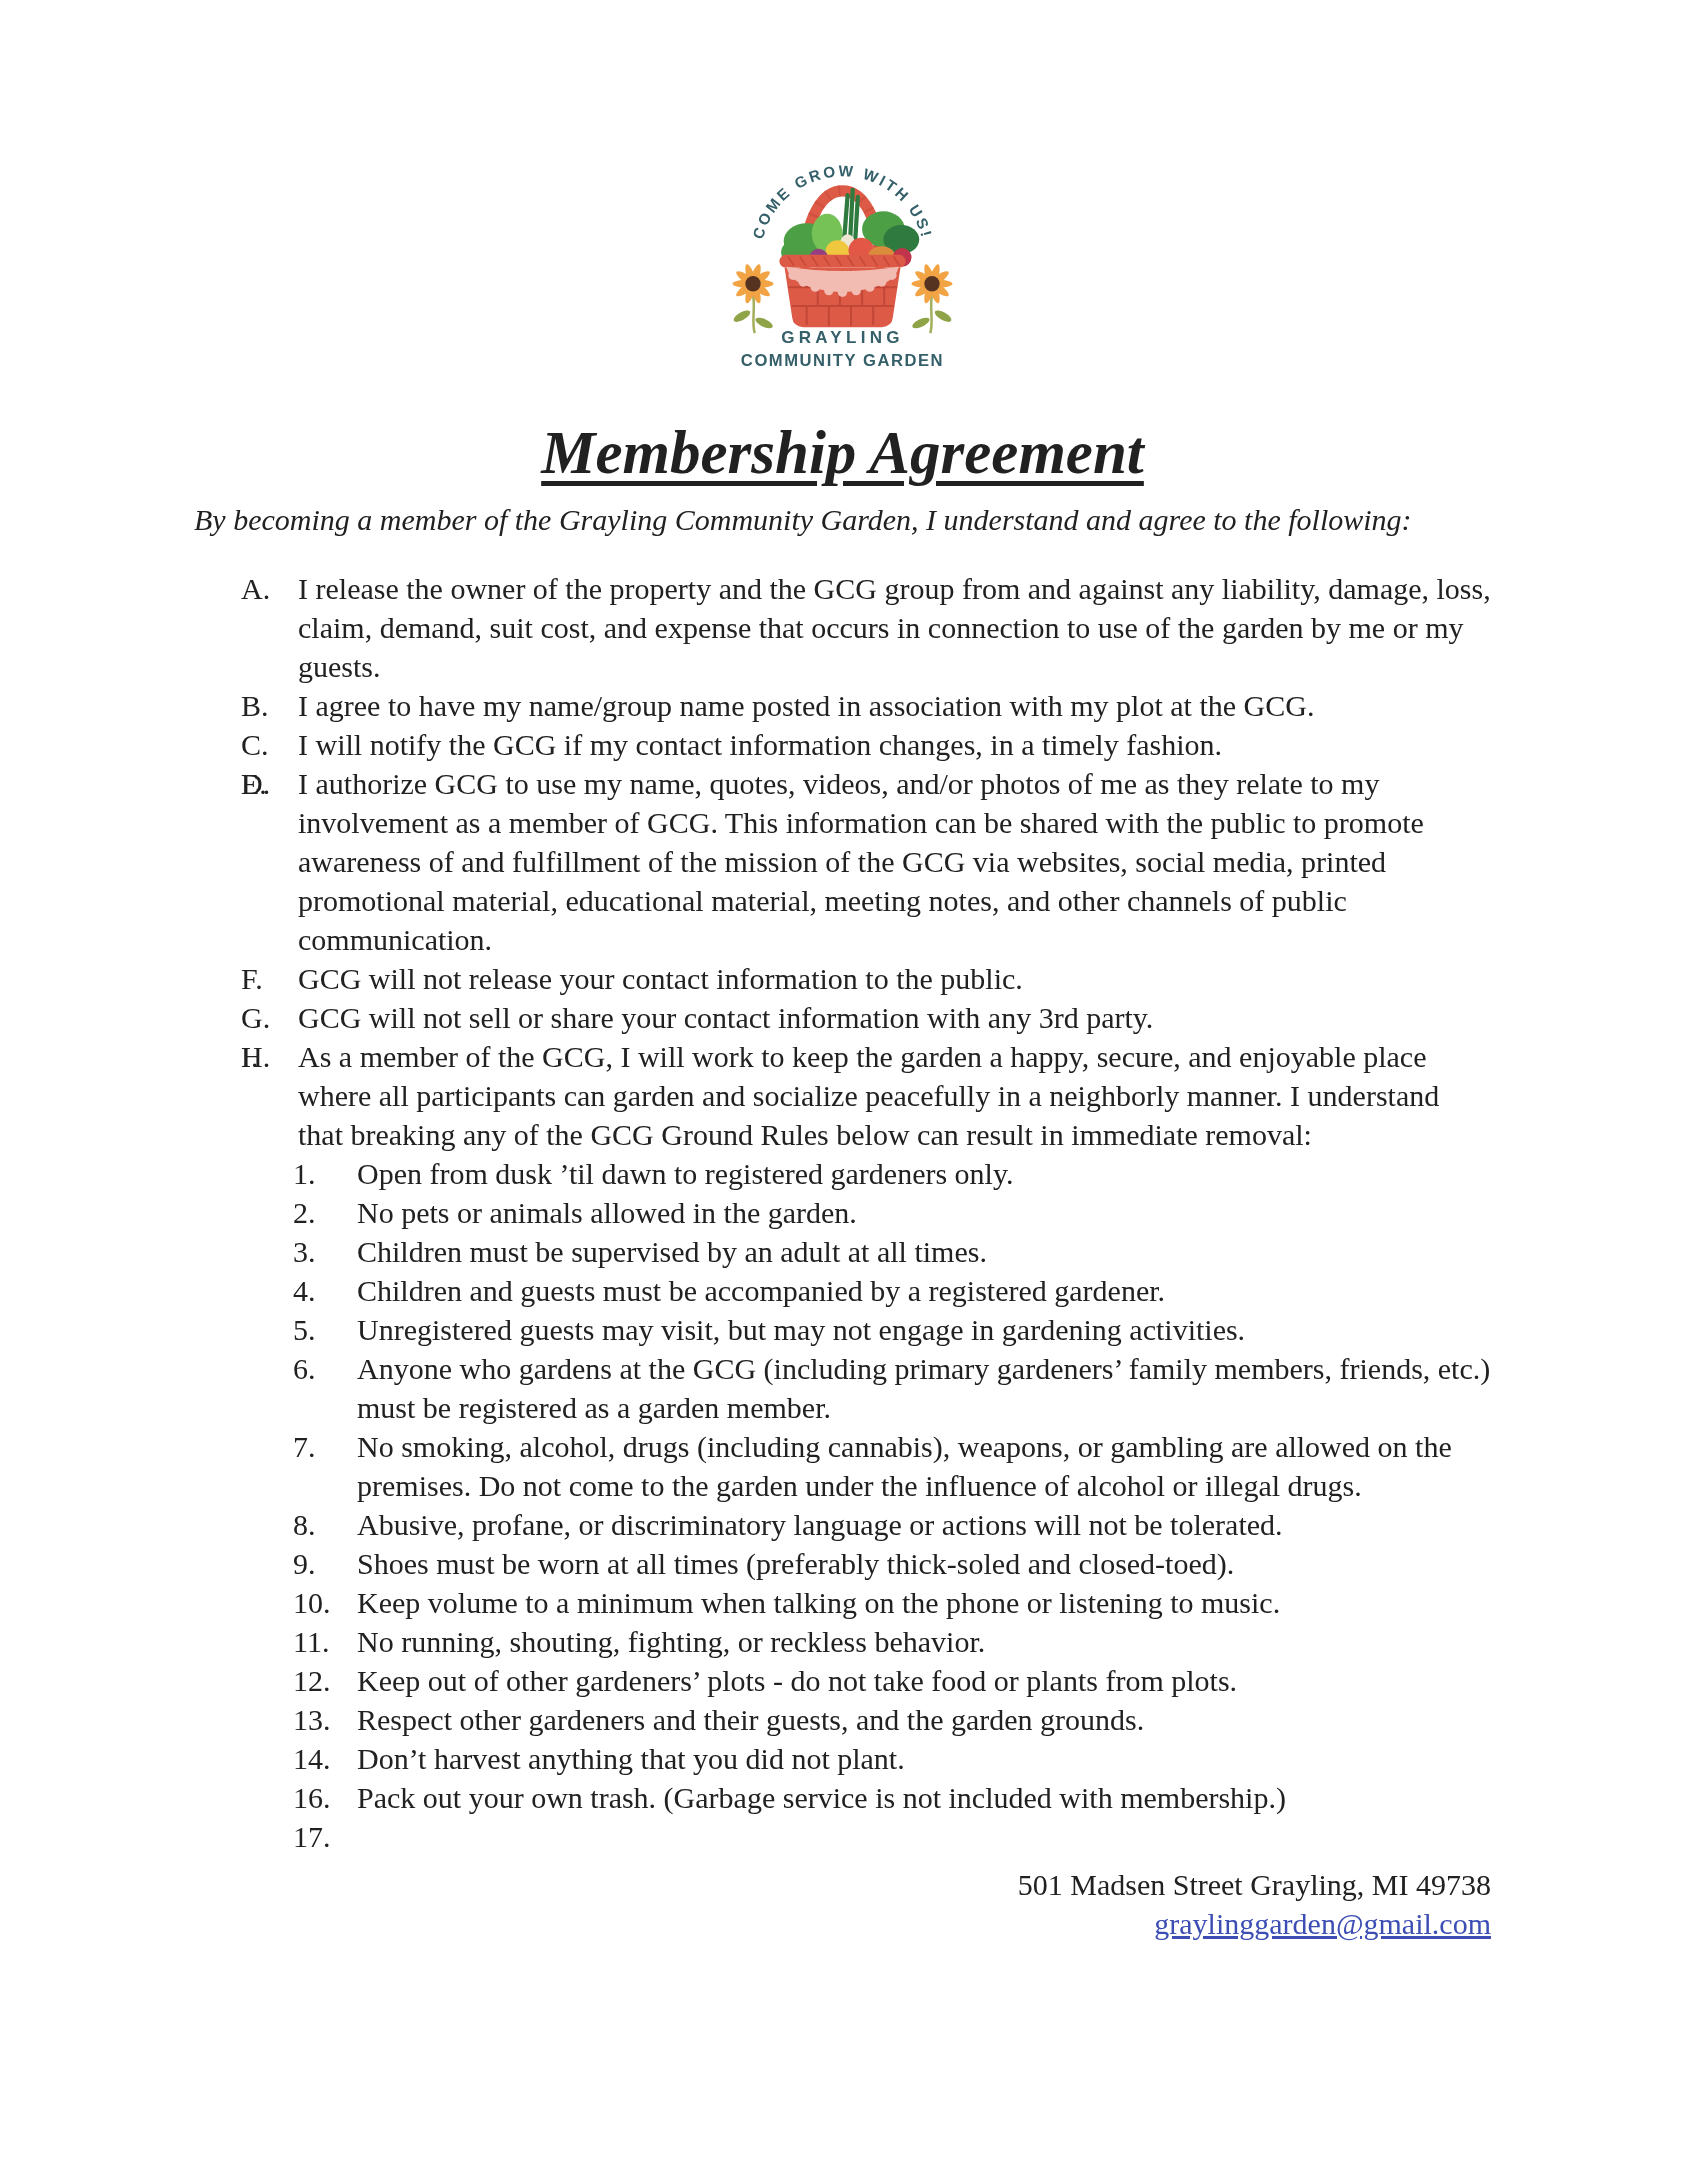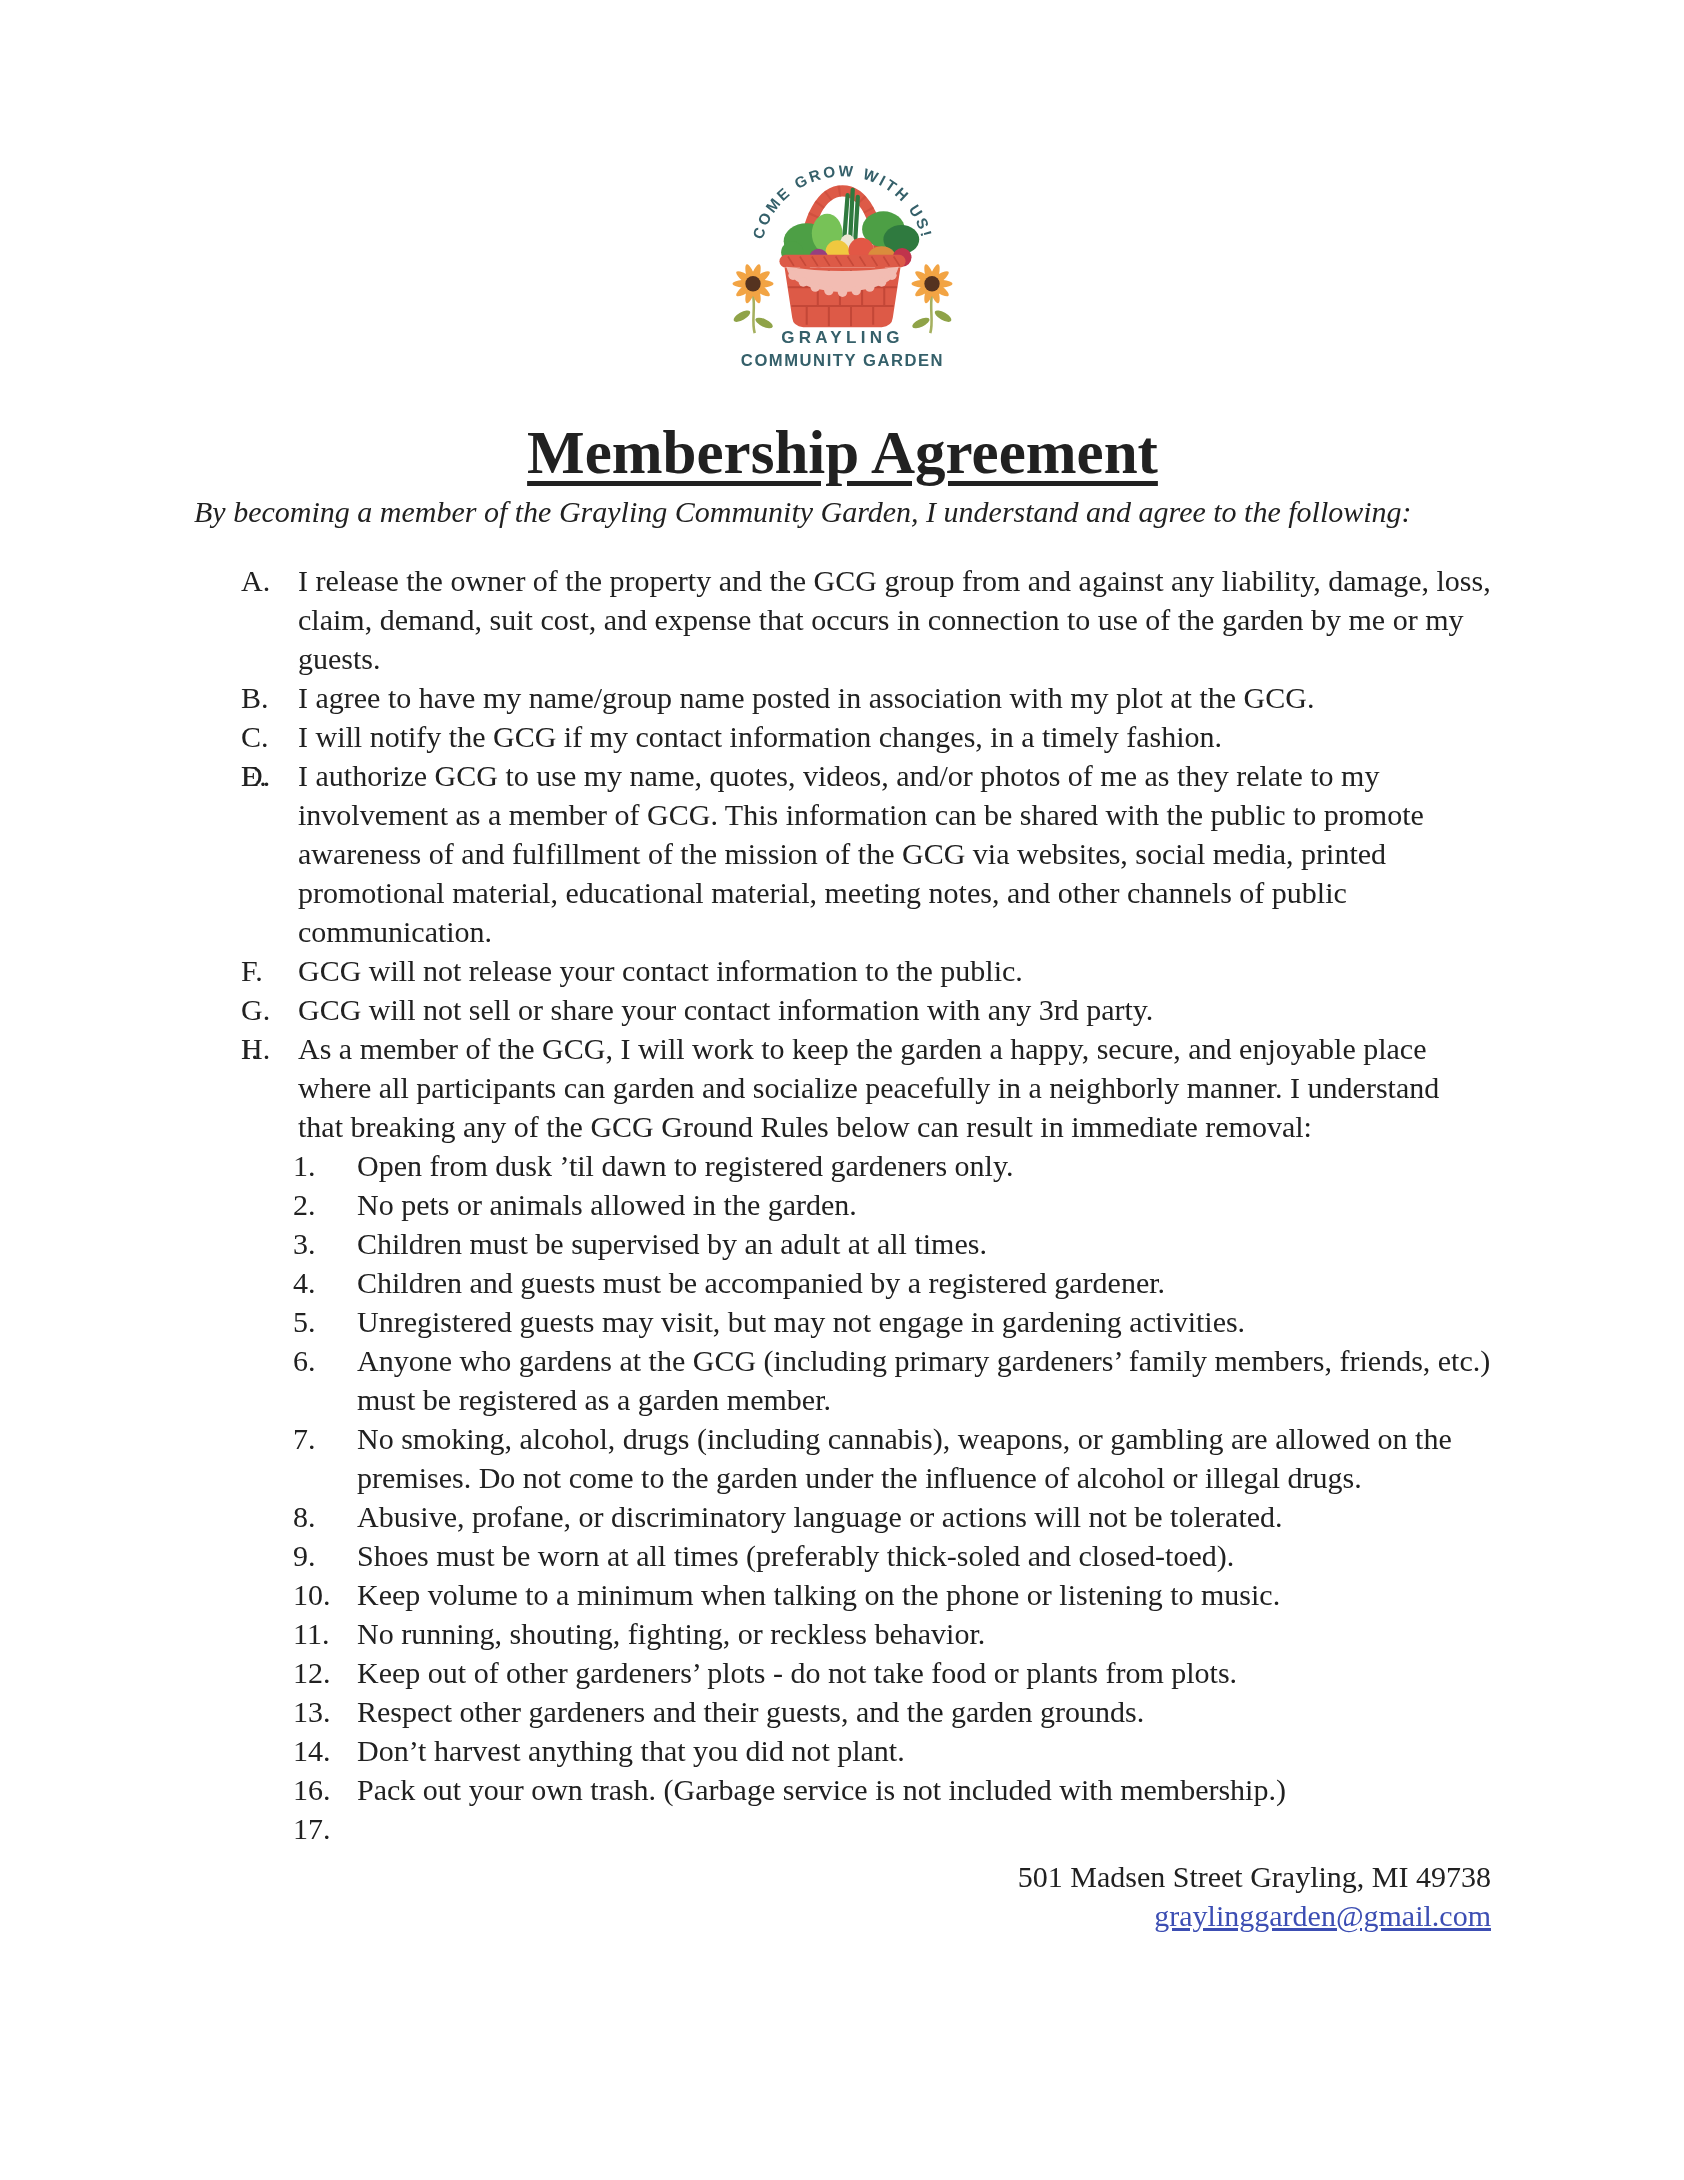--- a/index.html
+++ b/index.html
@@ -15,25 +15,26 @@
     line-height: 39px;
     padding: 0 194px 34px 194px;
   }
   .logo-svg { display: block; margin: 149px auto 0 auto; width: 225px; height: 232px; }
   .doc-title {
     margin: 36px 0 0 0;
     text-align: center;
     font-size: 61px;
     line-height: 71px;
     font-weight: bold;
+    font-style: italic;
     text-decoration: underline;
     text-decoration-thickness: 5.1px;
     text-underline-offset: 7.7px;
   }
-  .intro { margin-top: 4px; font-style: italic; }
+  .intro { margin-top: 12px; font-style: italic; }
   ol.terms, ol.rules { list-style: none; margin: 0; padding: 0; }
   li.term { position: relative; padding-left: 104px; }
   li.term > .marker { position: absolute; left: 47px; top: 0; }
   li.rule { position: relative; padding-left: 163px; }
   li.rule > .marker { position: absolute; left: 99px; top: 0; }
   .footer { margin-top: 48px; text-align: right; }
   .footer a.email {
     color: var(--link_blue, #3c4eb3);
     text-decoration: underline;
   }

